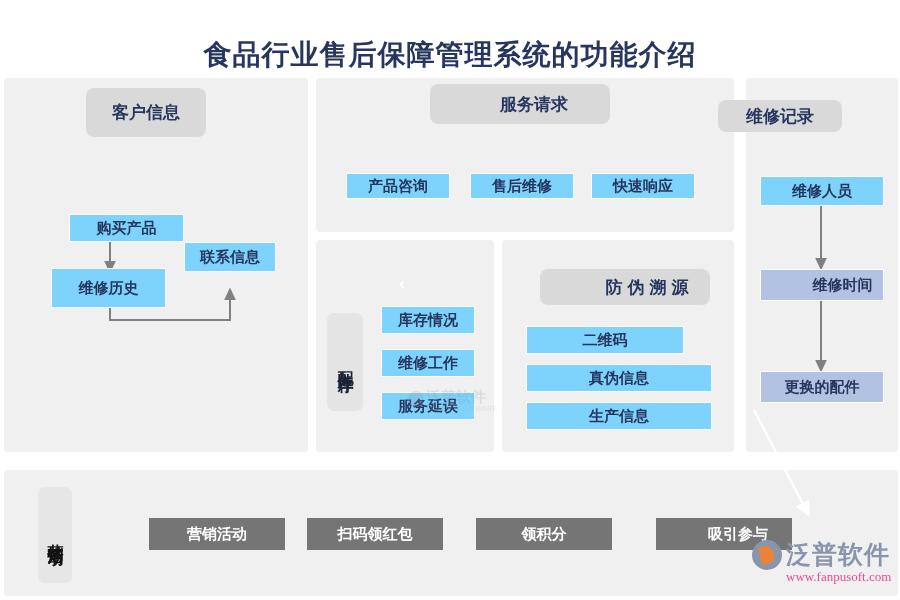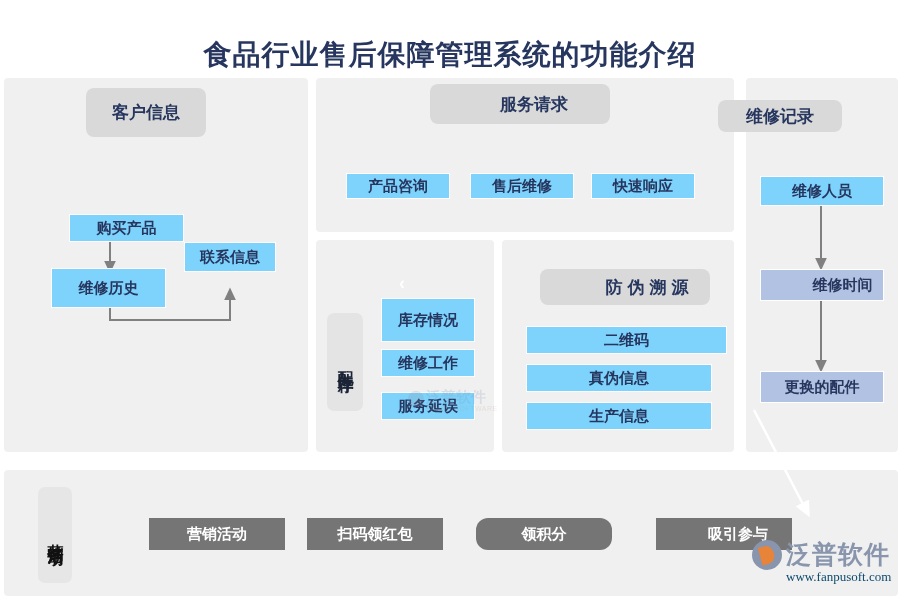--- a/index.html
+++ b/index.html
@@ -110,21 +110,21 @@
     background:#e8833a;
     transform:rotate(-15deg);
   }
   .logo-text{
     position:absolute;left:34px;top:0px;
     font-size:25px;font-weight:bold;color:#8895ad;
     letter-spacing:1px;white-space:nowrap;
   }
   .logo-url{
     position:absolute;left:34px;top:31px;
-    font-size:13px;color:#0c4a6e;
+    font-size:13px;color:#ec4899;
     font-family:"Liberation Serif","DejaVu Serif",serif;
     white-space:nowrap;
   }
 
   
   .watermark{
     position:absolute;left:408px;top:388px;
     width:110px;height:34px;opacity:.22;
   }
   .wm-text{
@@ -193,55 +193,55 @@
   <div class="node" style="left:346px;top:173px;width:104px;height:26px;">产品咨询</div>
 
   <div class="node" style="left:470px;top:173px;width:104px;height:26px;">售后维修</div>
 
   <div class="node" style="left:591px;top:173px;width:104px;height:26px;">快速响应</div>
 
   <div class="chev" style="left:399px;top:274px;">‹</div>
 
   <div class="vlabel" style="left:327px;top:313px;width:36px;height:98px;">配件库存</div>
 
-  <div class="node" style="left:381px;top:298px;width:94px;height:44px;">库存情况</div>
+  <div class="node" style="left:381px;top:306px;width:94px;height:28px;">库存情况</div>
 
   <div class="node" style="left:381px;top:349px;width:94px;height:28px;">维修工作</div>
 
   <div class="node" style="left:381px;top:392px;width:94px;height:28px;">服务延误</div>
 
   <div class="watermark">
     <div class="wm-mark"></div>
     <div class="wm-text">泛普软件</div>
     <div class="wm-sub">FANPU SOFTWARE</div>
   </div>
 
   <div class="header-pill spaced" style="left:540px;top:269px;width:170px;height:36px;padding-left:44px;">防伪溯源</div>
 
-  <div class="node" style="left:526px;top:326px;width:201px;height:28px;">二维码</div>
+  <div class="node" style="left:526px;top:326px;width:158px;height:28px;">二维码</div>
 
   <div class="node" style="left:526px;top:364px;width:186px;height:28px;font-family:Liberation Serif, serif;">真伪信息</div>
 
   <div class="node" style="left:526px;top:402px;width:186px;height:28px;">生产信息</div>
 
   <div class="header-pill" style="left:718px;top:100px;width:124px;height:32px;">维修记录</div>
 
   <div class="node" style="left:760px;top:176px;width:124px;height:30px;">维修人员</div>
 
   <div class="node blue" style="left:760px;top:269px;width:124px;height:32px;padding-left:41px;">维修时间</div>
 
   <div class="node blue" style="left:760px;top:371px;width:124px;height:32px;">更换的配件</div>
 
   <div class="vlabel dark" style="left:38px;top:487px;width:34px;height:96px;">营销活动</div>
 
   <div class="dark-node" style="left:149px;top:518px;width:136px;height:32px;">营销活动</div>
 
   <div class="dark-node" style="left:307px;top:518px;width:136px;height:32px;">扫码领红包</div>
 
-  <div class="dark-node" style="left:476px;top:518px;width:136px;height:32px;border-radius:12px;">领积分</div>
+  <div class="dark-node" style="left:476px;top:518px;width:136px;height:32px;">领积分</div>
 
   <div class="dark-node" style="left:656px;top:518px;width:136px;height:32px;padding-left:28px;">吸引参与</div>
 
   <div class="logo">
     <div class="logo-mark"></div>
     <div class="logo-text">泛普软件</div>
     <div class="logo-url">www.fanpusoft.com</div>
   </div>
 
 </div>

